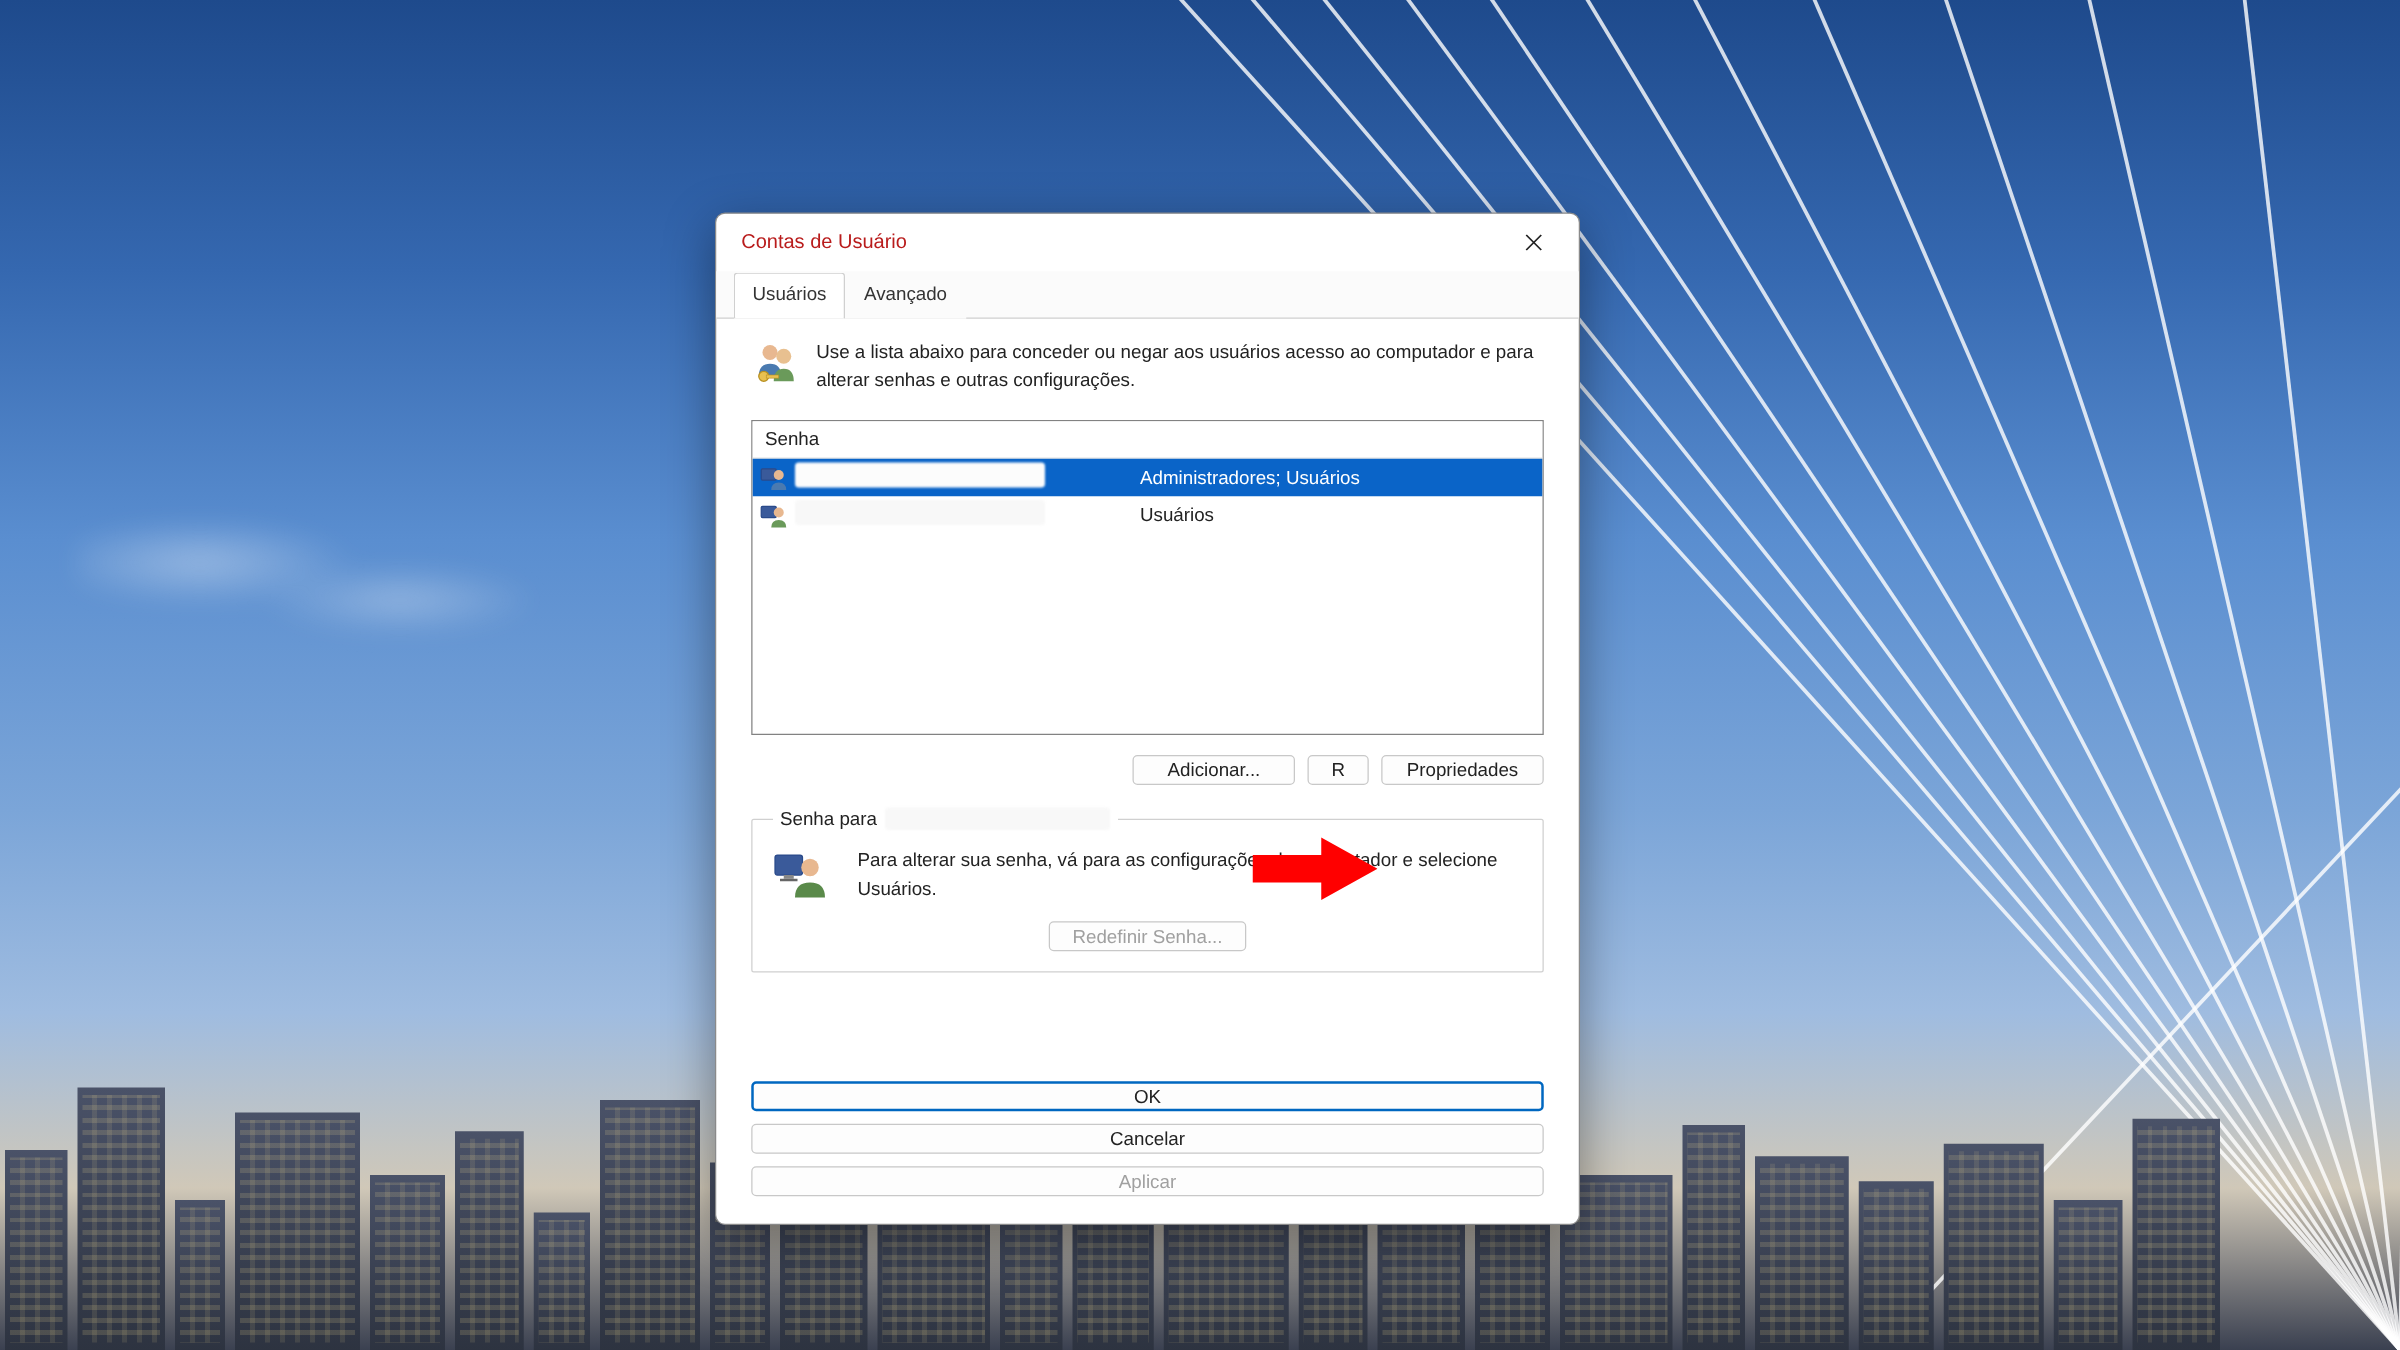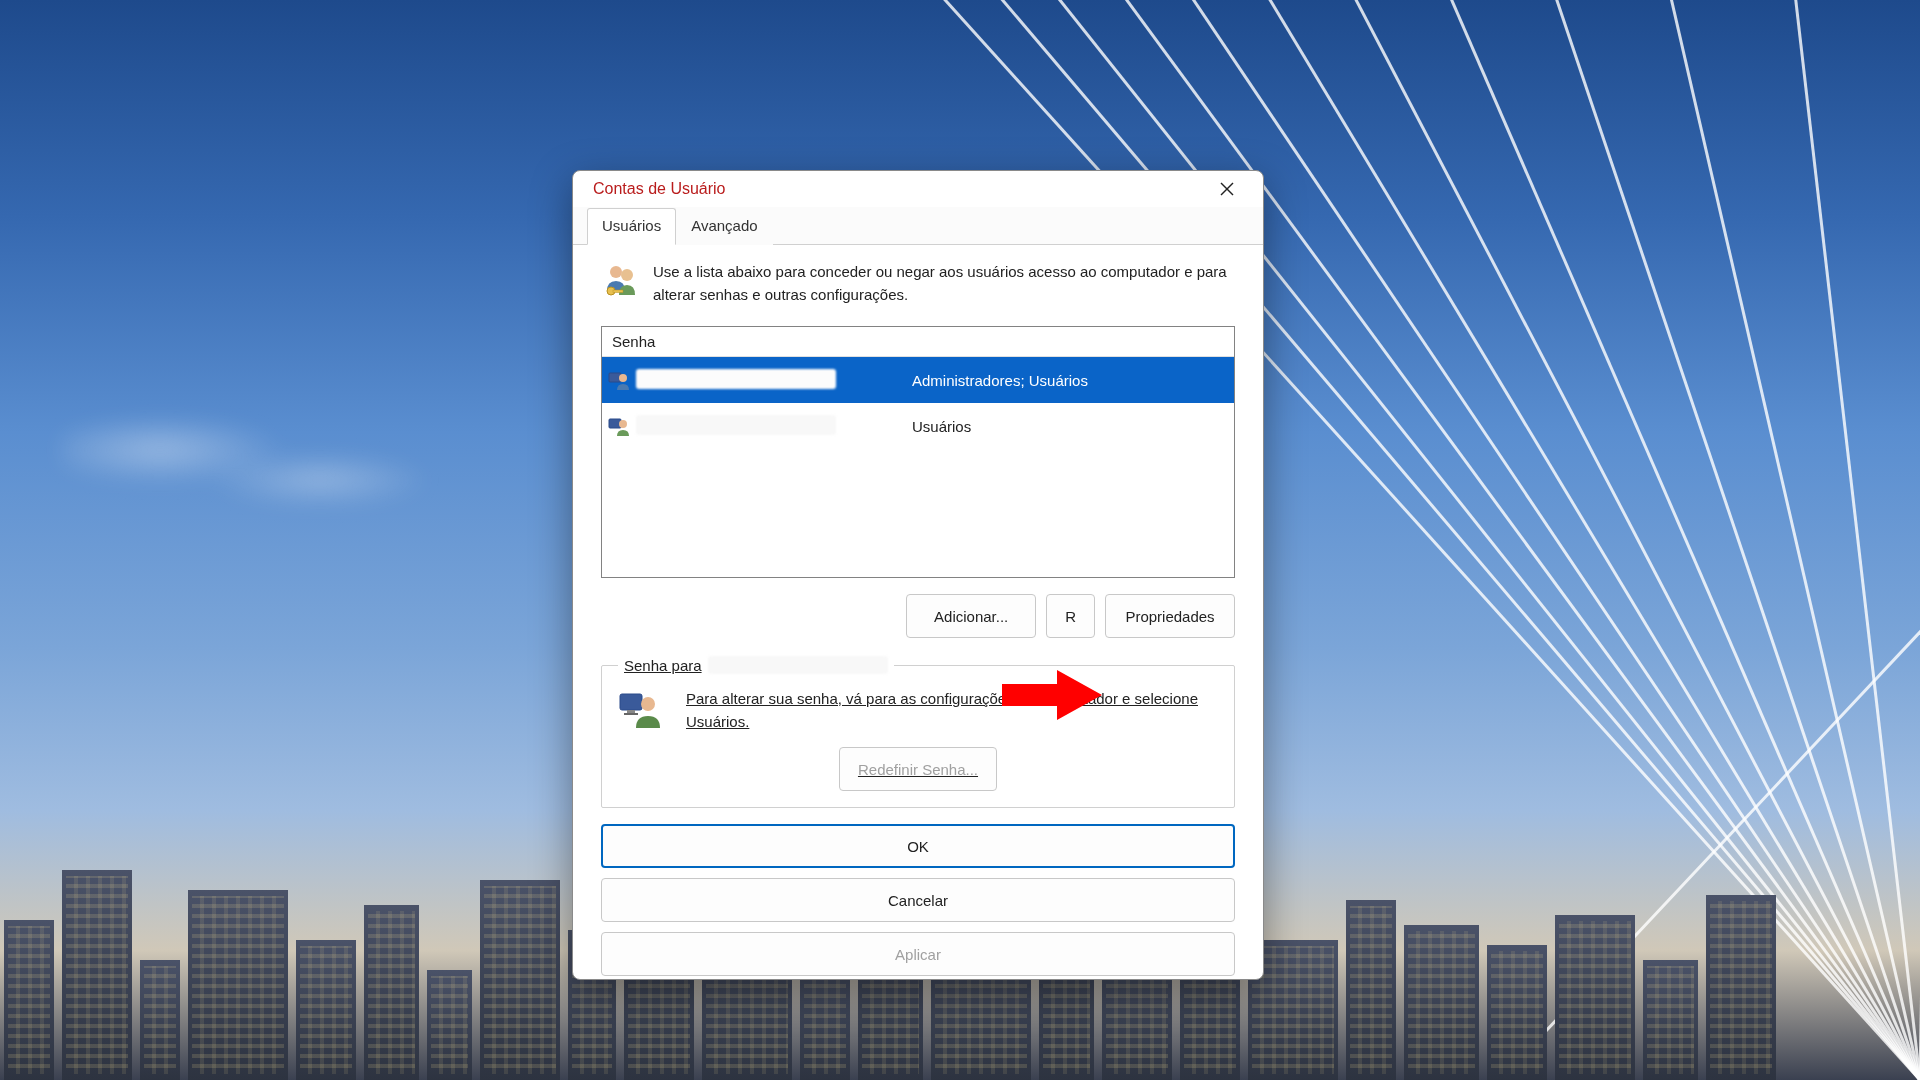--- a/index.html
+++ b/index.html
@@ -163,21 +163,21 @@
       font-size: 15px;
       color: #222;
       border-right: 1px solid #e0e0e0;
     }
     .list-header .col:last-child { border-right: none; }
     .col-name { width: 300px; }
     .col-group { flex: 1; }
     .list-row {
       display: flex;
       align-items: center;
-      height: 46px;
+      height: 30px;
       font-size: 15px;
     }
     .list-row.selected {
       background: #0a64c8;
       color: #fff;
     }
     .row-icon {
       width: 22px;
       height: 22px;
       margin: 0 6px;
@@ -197,37 +197,36 @@
     }
     .action-row {
       display: flex;
       justify-content: flex-end;
       gap: 10px;
       margin: 16px 0 18px;
       position: relative;
     }
     .win-btn {
       min-width: 130px;
-      height: 44px;
+      height: 24px;
       padding: 0 18px;
       border: 1px solid #c8c8c8;
       border-radius: 4px;
       background: #fdfdfd;
       font-size: 15px;
       color: #222;
       cursor: pointer;
     }
     .win-btn.primary { border: 2px solid #0067c0; }
     .win-btn:disabled { color: #a0a0a0; cursor: default; }
     .fieldset {
       border: 1px solid #d0d0d0;
       border-radius: 2px;
       padding: 14px 16px 16px;
       margin-bottom: 0;
-      text-decoration: underline;
     }
     .fieldset-legend {
       font-size: 15px;
       padding: 0 6px;
       display: flex;
       align-items: center;
       gap: 6px;
     }
     .pw-row {
       display: flex;

